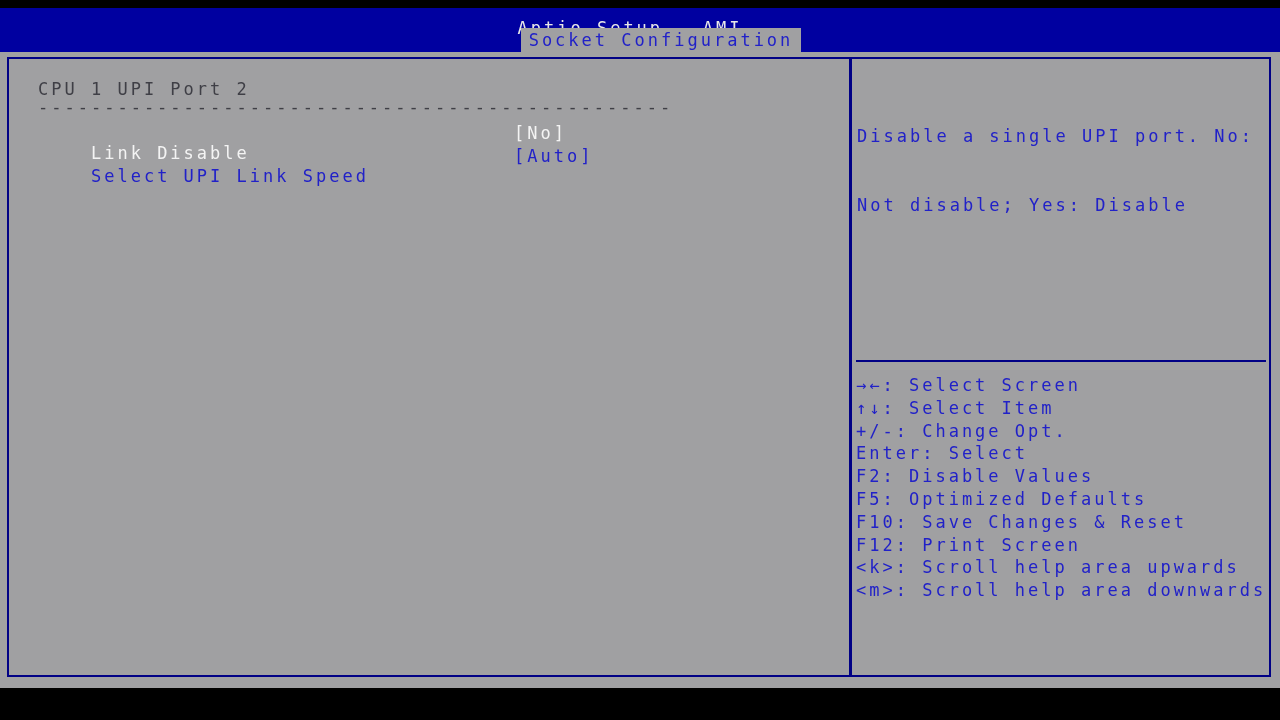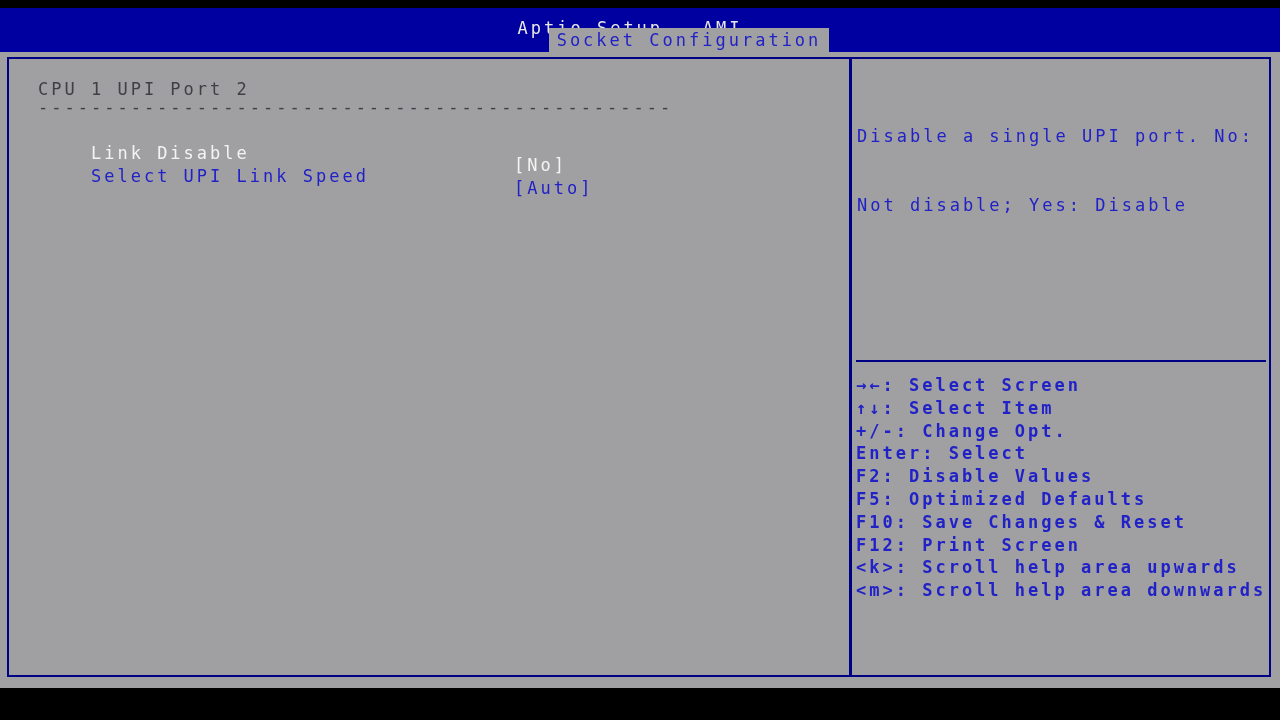--- a/index.html
+++ b/index.html
@@ -26,21 +26,21 @@
   .app-title {
     position: absolute;
     left: 0; top: 10px;
     width: 1260px;
     text-align: center;
     color: #e8e8e8;
   }
   
   .tab {
     position: absolute;
-    left: 549px; top: 28px;
+    left: 521px; top: 28px;
     width: 280px; height: 24px;
     background: #a0a0a2;
     color: #2121c8;
     text-align: center;
     line-height: 25px;
     z-index: 3;
   }
   
   .main-bg {
     position: absolute;
@@ -82,40 +82,39 @@
     white-space: pre;
   }
   .opt-row {
     position: absolute;
     left: 38px;
     width: 780px; height: 23px;
     white-space: pre;
   }
   .opt-value {
     position: absolute;
-    left: 476px; top: 0; margin-top: 32px;
+    left: 476px; top: 0;
   }
   .row-selected { color: #f4f4f4; }
   .row-normal   { color: #2121c8; }
   
   .help-desc {
     position: absolute;
     left: 857px; top: 79px;
     width: 414px;
     color: #2121c8;
     line-height: 23px;
     white-space: pre;
   }
   .hotkeys {
     position: absolute;
     left: 856px; top: 374px;
     width: 420px;
     color: #2121c8;
     line-height: 22.8px;
-    font-weight: bold;
   }
   .hotkey-line { white-space: pre; }
 </style>
 </head>
 <body>
 
 <div class="header-band">
   <div class="app-title">Aptio Setup – AMI</div>
 </div>
 

